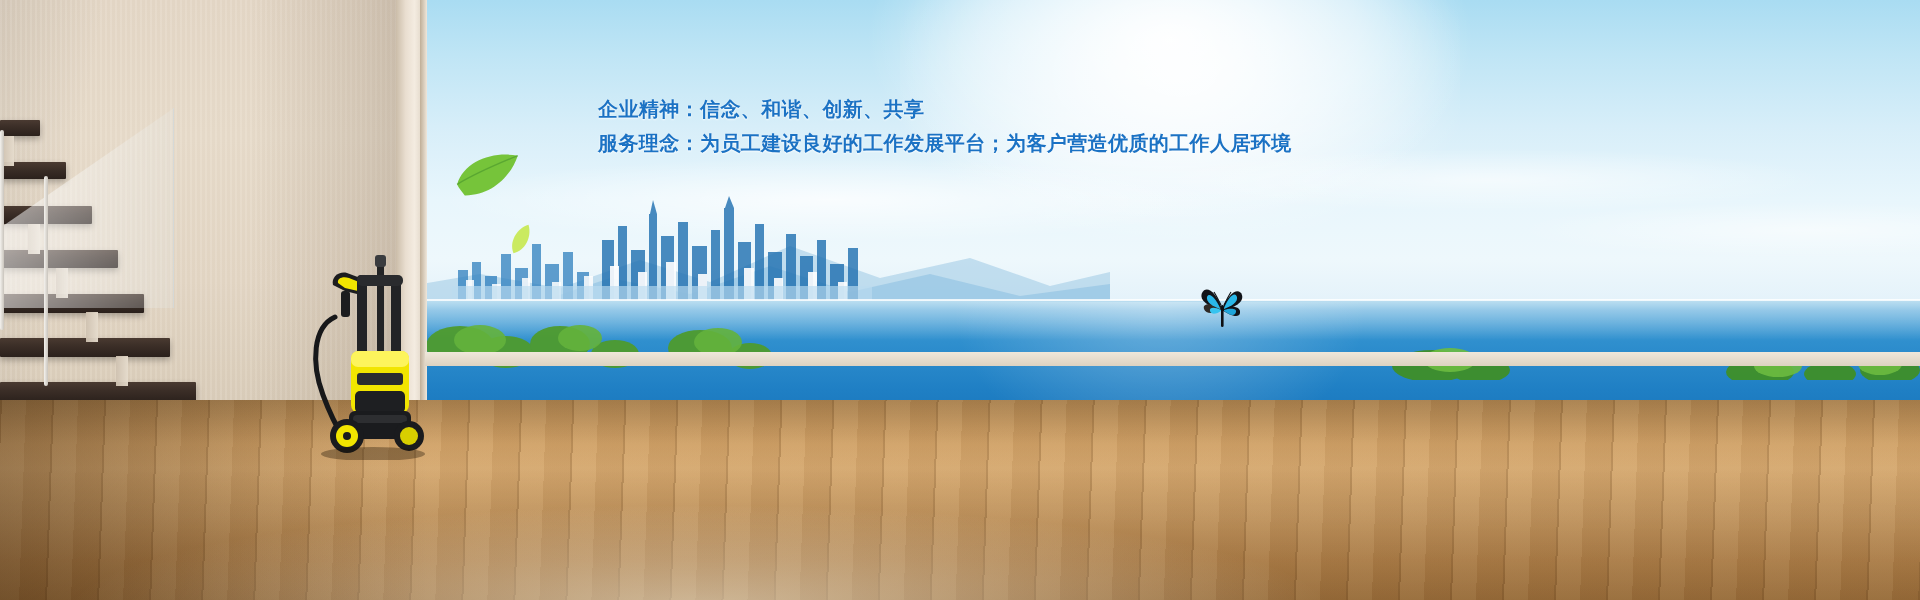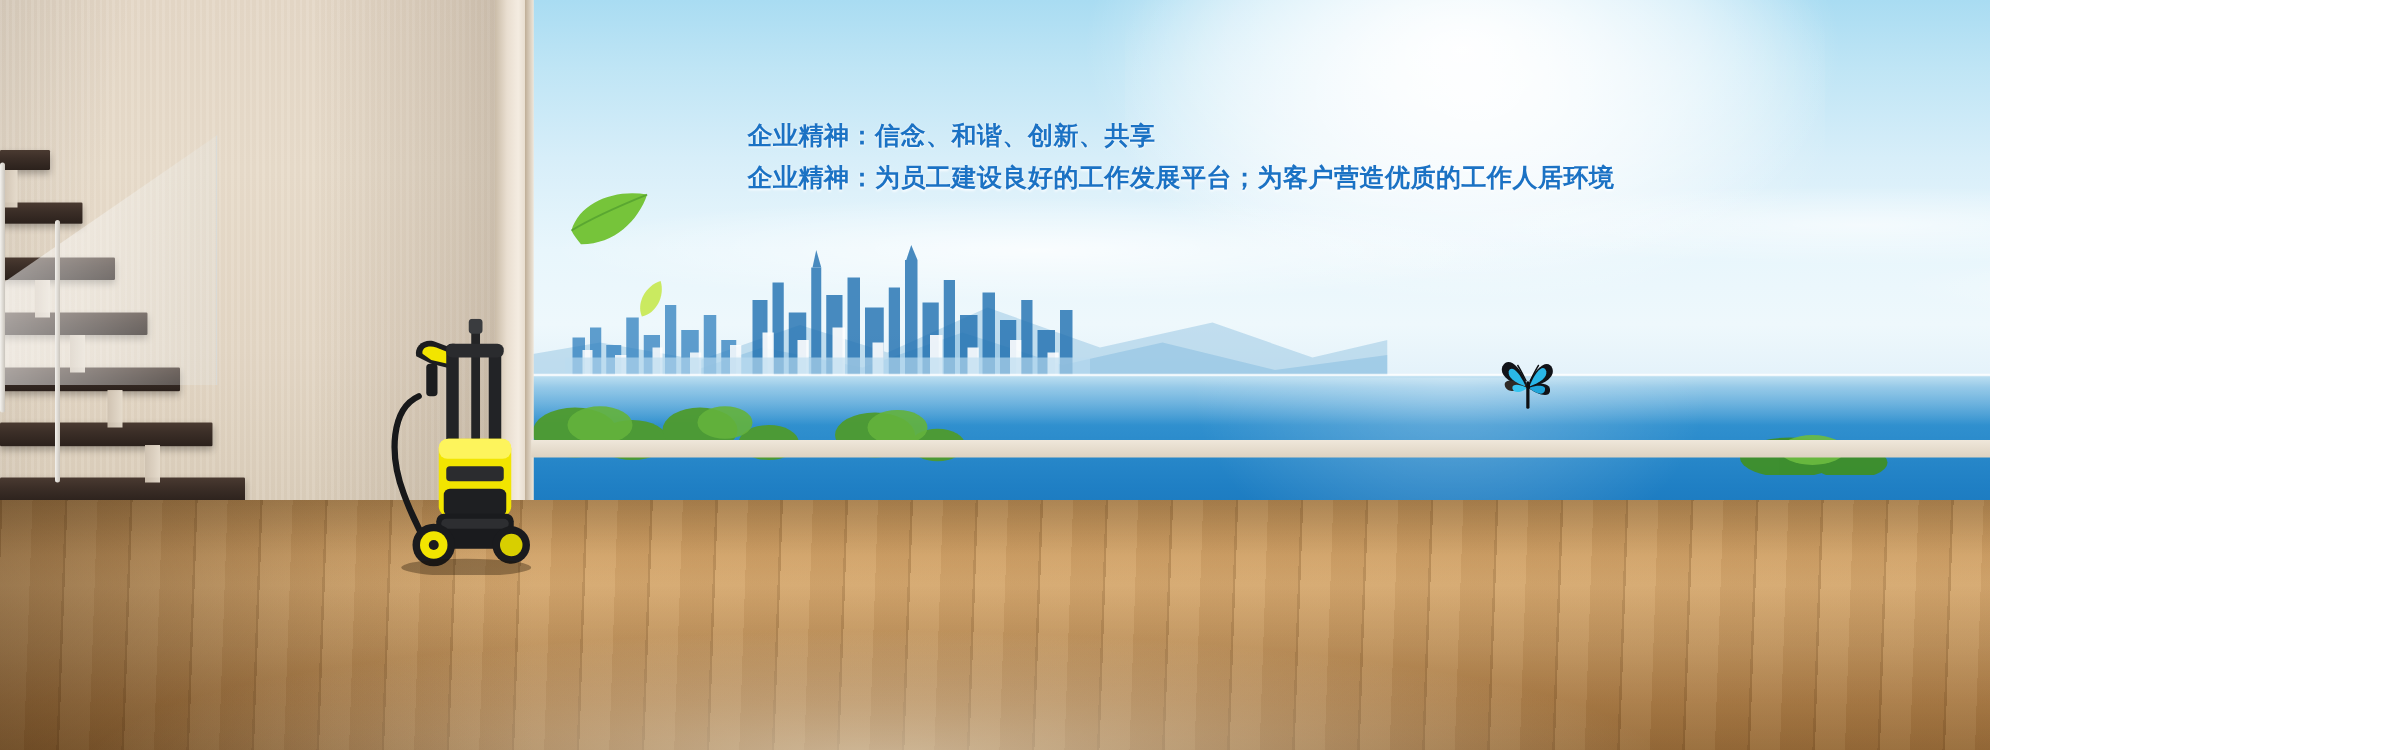--- a/index.html
+++ b/index.html
@@ -1,19 +1,19 @@
 <!DOCTYPE html>
 <html><head>
 <meta charset="utf-8">
 <style>
   html,body{margin:0;padding:0;background:#fff;}
   body{font-family:"Liberation Sans","DejaVu Sans",sans-serif;}
 
   #banner{
-    position:relative;width:1592px;height:600px;overflow:hidden;
+    position:relative;width:1920px;height:600px;overflow:hidden;
     background:#000000;
   }
 
   
   .scene{position:absolute;left:0;top:0;width:1920px;height:600px;}
 
   .sky{
     position:absolute;left:410px;top:0;width:1510px;height:302px;
     background:
       radial-gradient(ellipse 420px 260px at 760px 40px, rgba(255,255,255,.96) 0%, rgba(255,255,255,.45) 45%, rgba(255,255,255,0) 72%),
@@ -379,16 +379,16 @@
     <circle cx="42" cy="181" r="11" fill="#f2e500"></circle>
     <circle cx="42" cy="181" r="4" fill="#1a1b1e"></circle>
     <circle cx="104" cy="181" r="15" fill="#1a1b1e"></circle>
     <circle cx="104" cy="181" r="9" fill="#d8cf00"></circle>
 
     <ellipse cx="68" cy="199" rx="52" ry="7" fill="rgba(30,16,4,.35)"></ellipse>
   </svg>
 
   <div class="text-block">
     <div class="text-line">企业精神：信念、和谐、创新、共享</div>
-    <div class="text-line">企业精神：为员工建设良好的工作发展平台；为客户营造优质的工作人居环境</div>
+    <div class="text-line">服务理念：为员工建设良好的工作发展平台；为客户营造优质的工作人居环境</div>
   </div>
 
 </div>
 
 </body></html>

